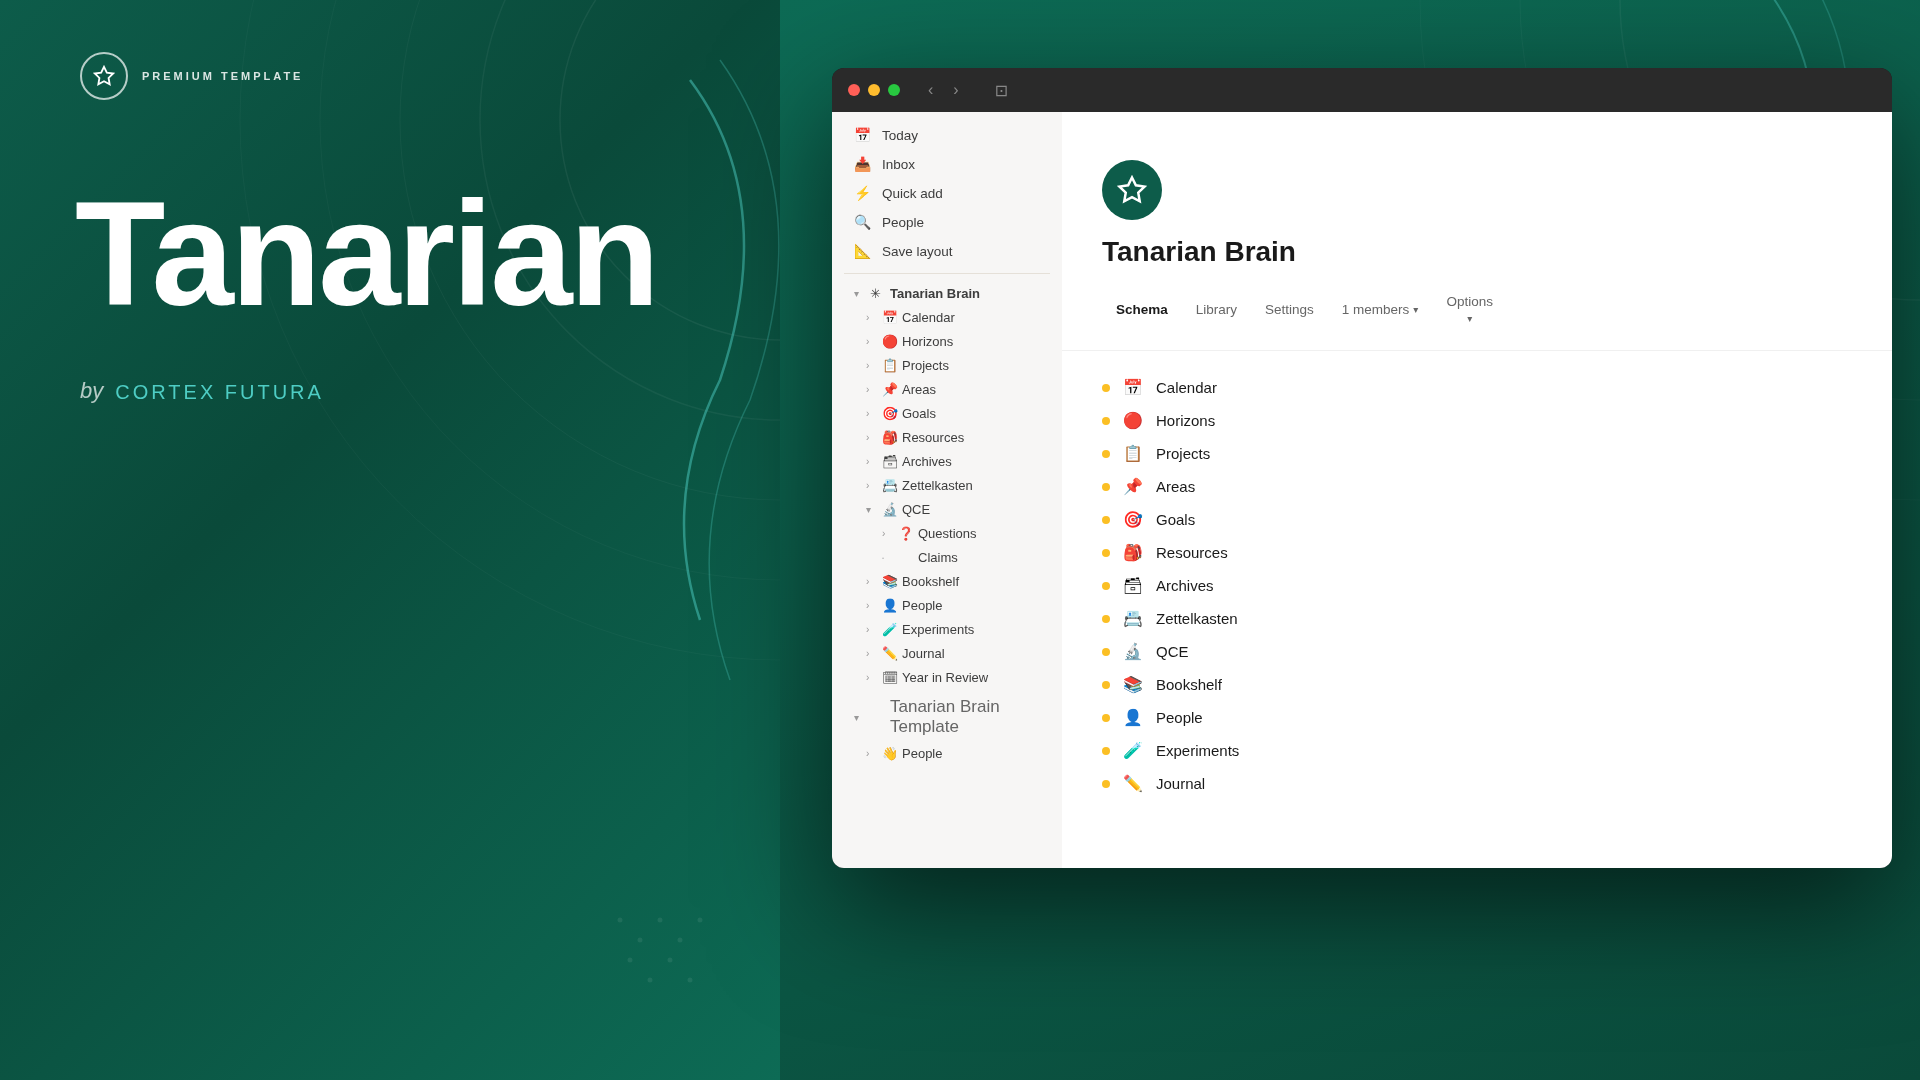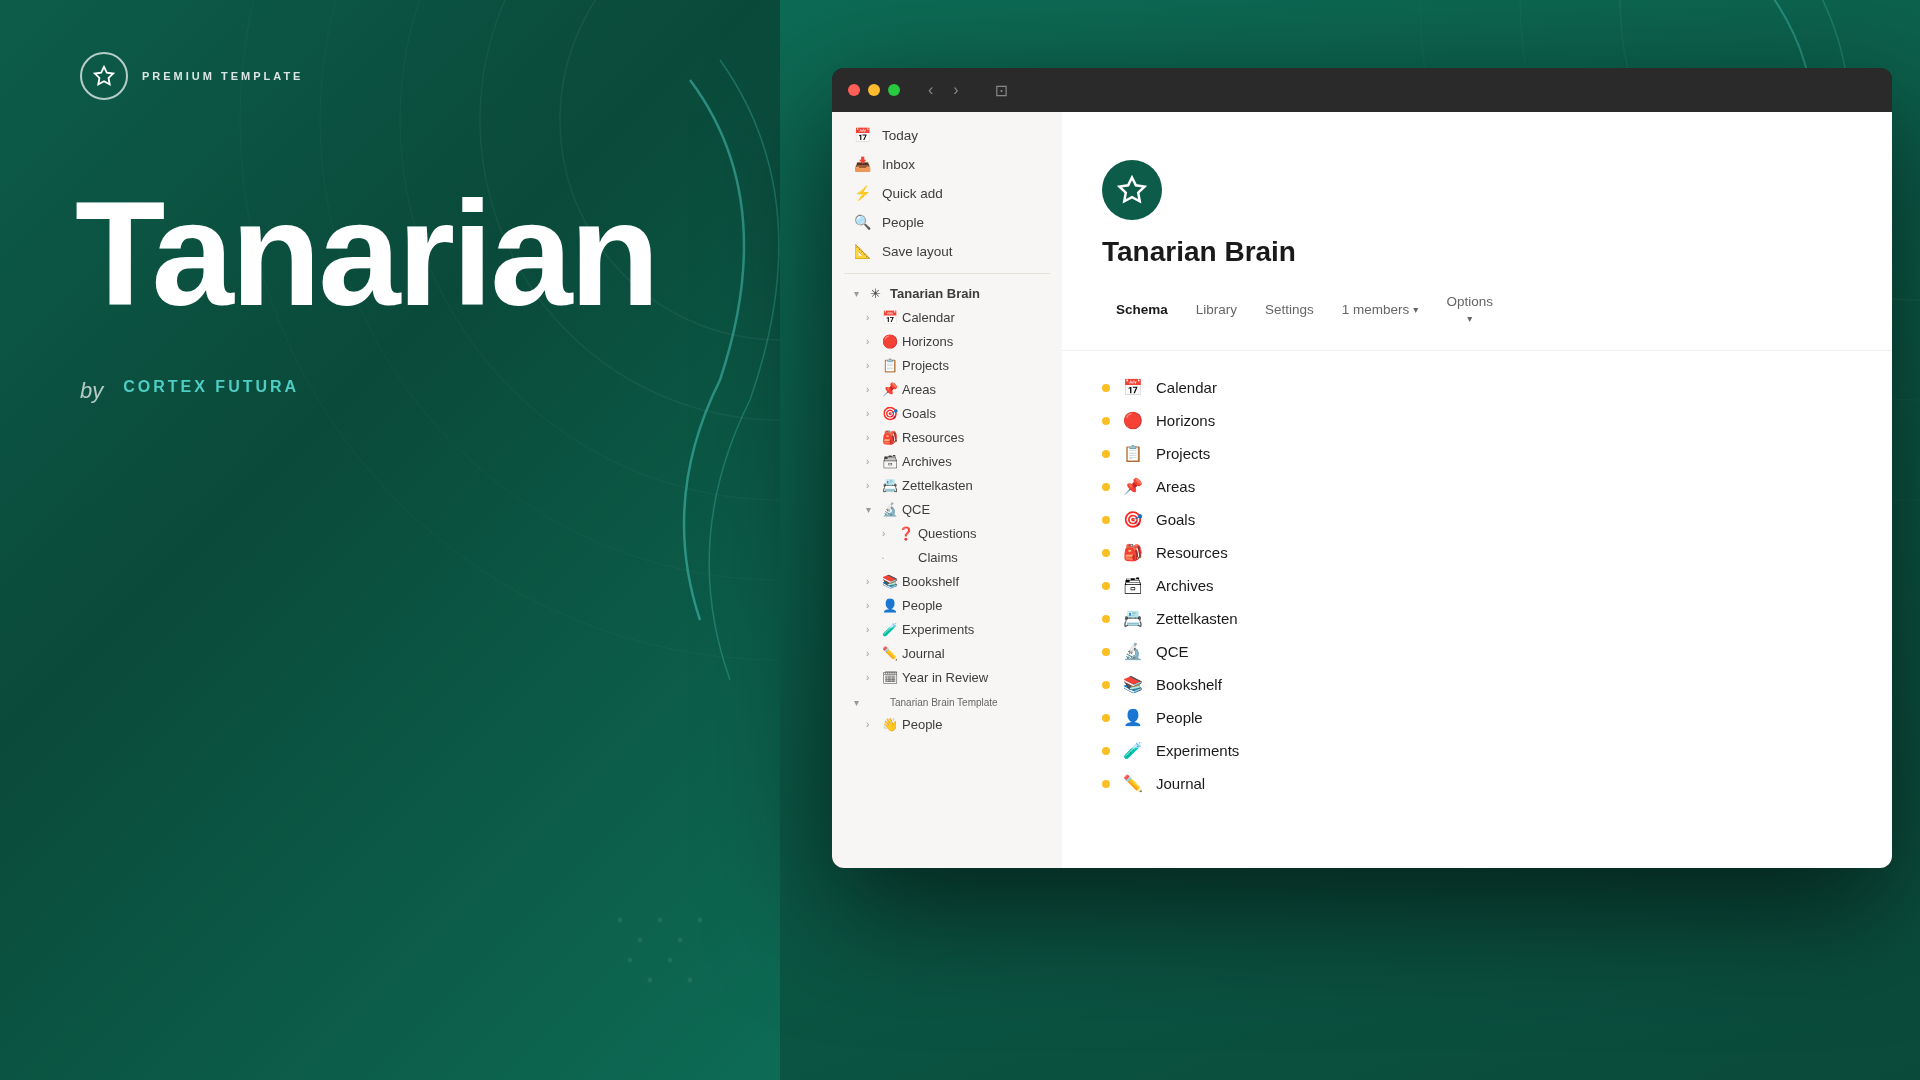--- a/index.html
+++ b/index.html
@@ -76,34 +76,34 @@
       color: white;
       line-height: 1.0;
       letter-spacing: -3px;
     }
 
     .author-line {
       position: relative;
       z-index: 2;
       padding: 50px 0 0 80px;
       display: flex;
-      align-items: flex-start;
-      gap: 20px;
+      align-items: flex-end;
+      gap: 12px;
     }
 
     .author-by {
       font-size: 22px;
       font-style: italic;
       color: rgba(255,255,255,0.7);
       font-weight: 400;
     }
 
     .author-name {
-      font-size: 16px;
-      font-weight: 700;
+      font-size: 20px;
+      font-weight: 400;
       color: #4ecdc4;
       letter-spacing: 3px;
       text-transform: uppercase;
     }
 
     
     .right-panel {
       position: absolute;
       right: 0;
       top: 0;
@@ -549,21 +549,21 @@
 
         <div class="tree-item indent-1">
           <span class="tree-chevron">›</span>
           <span class="tree-emoji">🗓</span>
           <span class="tree-label">Year in Review</span>
         </div>
 
         <div class="tree-item" style="margin-top:4px;">
           <span class="tree-chevron">▾</span>
           <span class="tree-emoji"></span>
-          <span class="tree-label" style="font-size:10px; color:#666;">Tanarian Brain Template</span>
+          <span class="tree-label" style="font-size:17px; color:#666;">Tanarian Brain Template</span>
         </div>
 
         <div class="tree-item indent-1">
           <span class="tree-chevron">›</span>
           <span class="tree-emoji">👋</span>
           <span class="tree-label">People</span>
         </div>
       </div>
 
       <div class="main-content">

